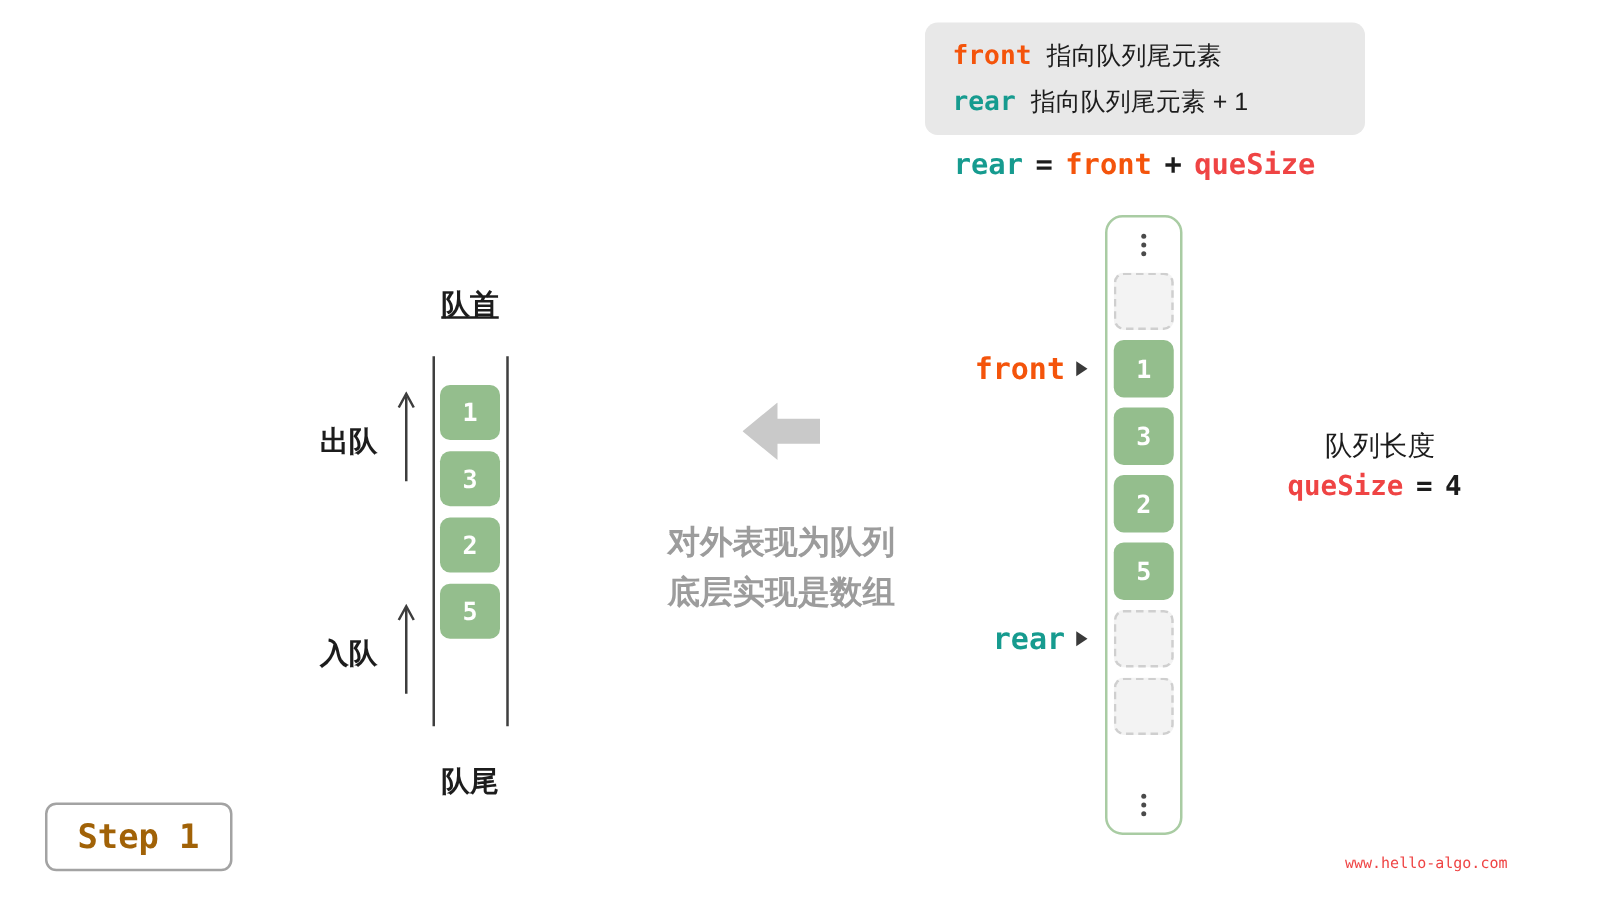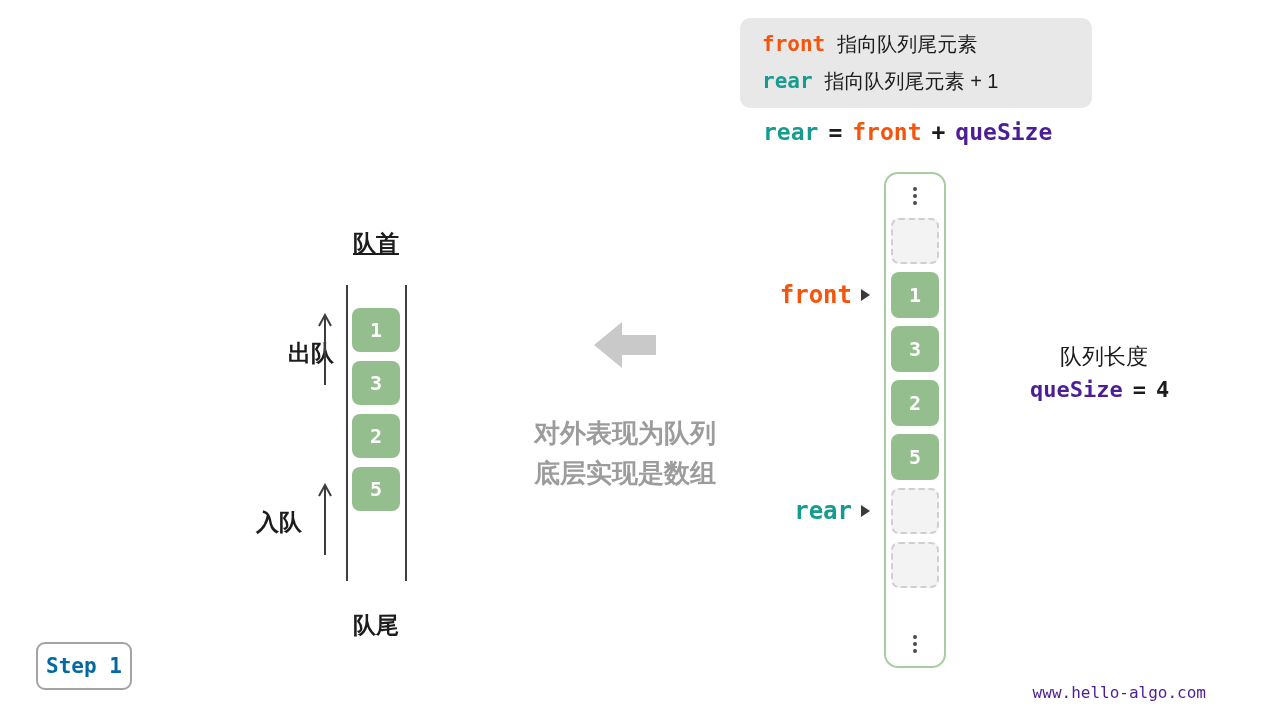--- a/index.html
+++ b/index.html
@@ -3,21 +3,21 @@
 <meta charset="utf-8">
 <style>
   * { margin:0; padding:0; box-sizing:border-box; }
   html,body { width:1280px; height:720px; }
   body { background:#ffffff; font-family:"Liberation Sans", sans-serif; color:#1c1c1c; }
   .canvas { position:relative; width:1280px; height:720px; background:#ffffff; overflow:hidden; }
 
   .mono { font-family:"DejaVu Sans Mono", monospace; font-weight:bold; }
   .c-front { color:#f4540b; }
   .c-rear  { color:#169b8f; }
-  .c-size  { color:#4c1d95; }
+  .c-size  { color:#ef4444; }
 
   
   .legend-box { position:absolute; left:740px; top:18px; width:352px; height:90px;
     background:#e8e8e8; border-radius:10px; padding:13px 22px;
     display:flex; flex-direction:column; justify-content:space-between; }
   .legend-row { display:flex; align-items:baseline; gap:12px; font-size:20px; }
   .legend-row .code { font-size:21px; }
 
   
   .formula { position:absolute; left:763px; top:119px; display:flex; gap:10px;
@@ -53,39 +53,39 @@
 
   
   .vline { position:absolute; width:2px; top:285px; height:296px; background:#3f3f3f; }
   .vline.left { left:346px; } .vline.right { left:405px; }
   .qcell { position:absolute; left:352px; width:48px; height:44px; border-radius:8px;
     background:#94be8d; color:#fff; font-family:"DejaVu Sans Mono", monospace;
     font-weight:bold; font-size:20px; display:flex; align-items:center; justify-content:center; }
   .lbl { position:absolute; font-size:23px; font-weight:bold; color:#1c1c1c; }
   .lbl.head { left:353px; top:228px;text-decoration:underline; }
   .lbl.tail { left:353px; top:610px; }
-  .lbl.deq  { left:256px; top:338px;margin-left:32px; }
+  .lbl.deq  { left:256px; top:338px; }
   .lbl.enq  { left:256px; top:507px; }
   .uparrow { position:absolute; }
   .uparrow.deq { left:317px; top:313px; }
   .uparrow.enq { left:317px; top:483px; }
 
   
   .big-arrow { position:absolute; left:594px; top:322px; }
   .caption { position:absolute; left:505px; top:413px; width:240px; text-align:center;
     font-size:26px; font-weight:bold; color:#9c9c9c; line-height:40px; }
 
   
-  .step-box { position:absolute; left:36px; top:642px; padding:10px 8px; background:#fff;
-    border:2px solid #a3a3a3; border-radius:9px; color:#0369a1;
-    font-family:"DejaVu Sans Mono", monospace; font-weight:bold; font-size:21px; }
+  .step-box { position:absolute; left:36px; top:642px; padding:10px 24px; background:#fff;
+    border:2px solid #a3a3a3; border-radius:9px; color:#a16207;
+    font-family:"DejaVu Sans Mono", monospace; font-weight:bold; font-size:27px; }
 
   
-  .watermark { position:absolute; right:74px; top:683px; color:#4c1d95;
-    font-family:"DejaVu Sans Mono", monospace; font-size:16px; }
+  .watermark { position:absolute; right:74px; top:683px; color:#ef4444;
+    font-family:"DejaVu Sans Mono", monospace; font-size:12px; }
 </style>
 </head>
 <body>
 
 <div class="canvas">
 
   <div class="legend-box">
     <div class="legend-row">
       <span class="code mono c-front">front</span>
       <span>指向队列尾元素</span>

